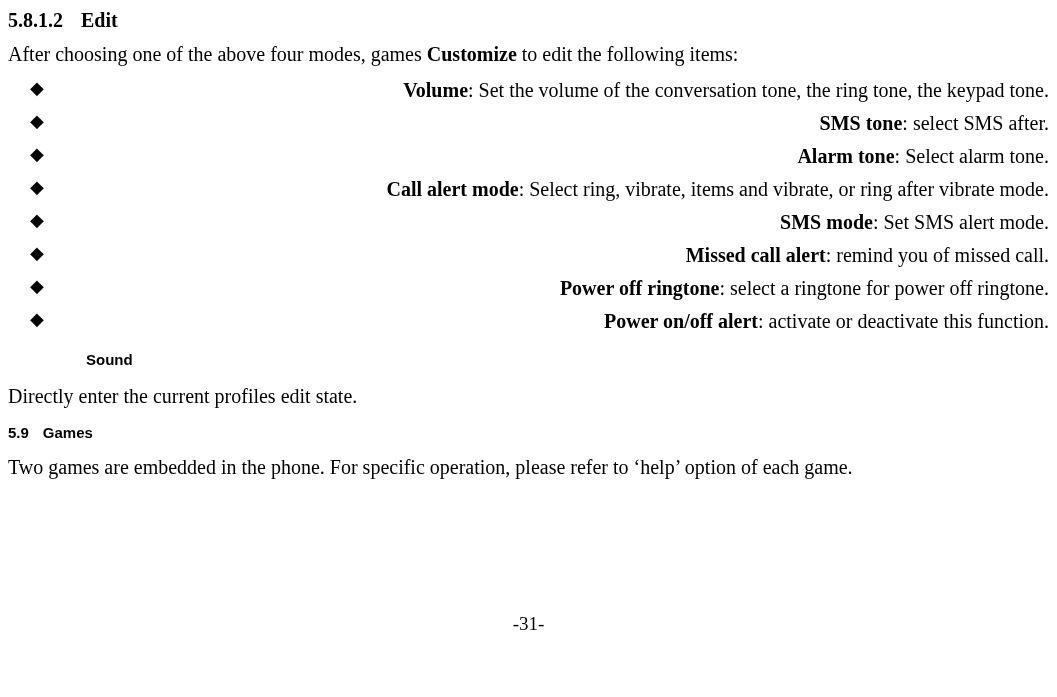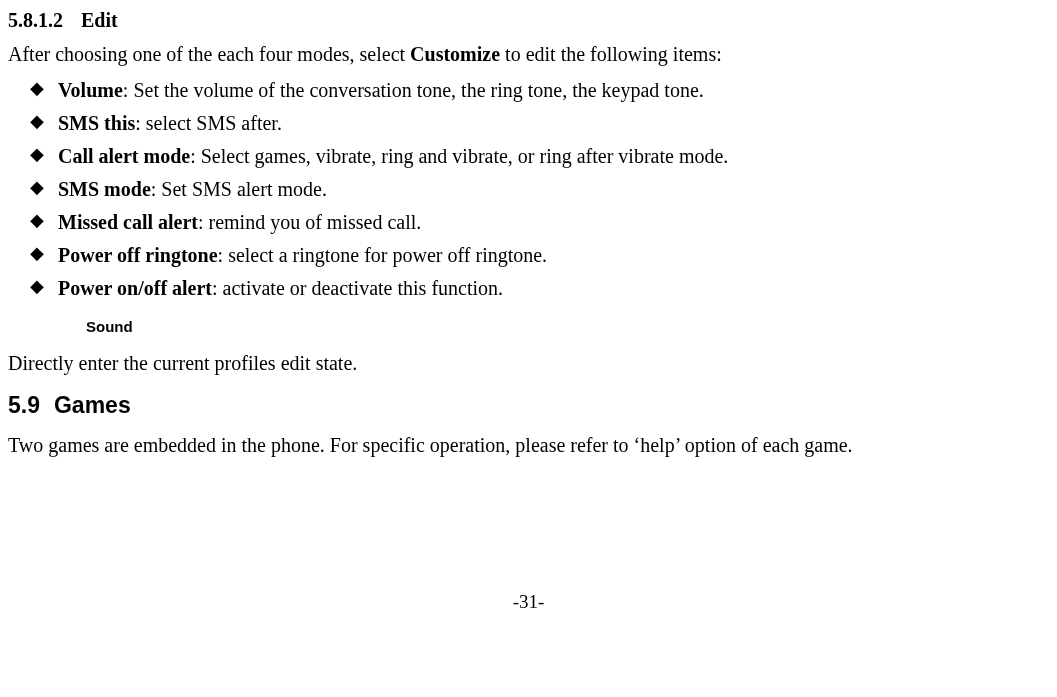--- a/index.html
+++ b/index.html
@@ -31,20 +31,21 @@
     }
     .bullet-list {
       margin: 0;
       padding: 0 0 0 30px;
       list-style: none;
     }
     .bullet-list li {
       position: relative;
       padding: 2px 0 2px 20px;
       margin: 0 0 1px 0;
+      text-align: right;
     }
     .bullet-list li::before {
       content: "◆";
       position: absolute;
       left: -8px;
       top: 2px;
       font-size: 18px;
     }
     .item-term {
       font-weight: bold;
@@ -54,21 +55,21 @@
       font-weight: bold;
       font-size: 15px;
       margin: 12px 0 12px 78px;
     }
     .sound-text {
       margin: 0 0 12px 0;
     }
     .games-heading {
       font-family: Arial, Helvetica, sans-serif;
       font-weight: bold;
-      font-size: 23px;
+      font-size: 15px;
       margin: 10px 0 10px 0;
     }
     .games-heading .num {
       display: inline-block;
       margin-right: 14px;
     }
     .games-text {
       margin: 0 0 10px 0;
     }
     .page-num {
@@ -78,27 +79,28 @@
     }
   </style>
 </head>
 <body>
 
 <div class="section-heading-small">
   <span class="num">5.8.1.2</span><span>Edit</span>
 </div>
 
 <p class="intro-para">
-  <span>After choosing one of the each four modes, select </span><span class="inline-bold">Customize</span><span> to edit the following items:</span>
+  <span>After choosing one of the above four modes, games </span><span class="inline-bold">Customize</span><span> to edit the following items:</span>
 </p>
 
 <ul class="bullet-list">
   <li><span class="item-term">Volume</span><span>: Set the volume of the conversation tone, the ring tone, the keypad tone.</span></li>
-  <li><span class="item-term">SMS this</span><span>: select SMS after.</span></li>
-  <li><span class="item-term">Call alert mode</span><span>: Select games, vibrate, ring and vibrate, or ring after vibrate mode.</span></li>
+  <li><span class="item-term">SMS tone</span><span>: select SMS after.</span></li>
+  <li><span class="item-term">Alarm tone</span><span>: Select alarm tone.</span></li>
+  <li><span class="item-term">Call alert mode</span><span>: Select ring, vibrate, items and vibrate, or ring after vibrate mode.</span></li>
   <li><span class="item-term">SMS mode</span><span>: Set SMS alert mode.</span></li>
   <li><span class="item-term">Missed call alert</span><span>: remind you of missed call.</span></li>
   <li><span class="item-term">Power off ringtone</span><span>: select a ringtone for power off ringtone.</span></li>
   <li><span class="item-term">Power on/off alert</span><span>: activate or deactivate this function.</span></li>
 </ul>
 
 <div class="sound-heading">Sound</div>
 
 <p class="sound-text">Directly enter the current profiles edit state.</p>
 

